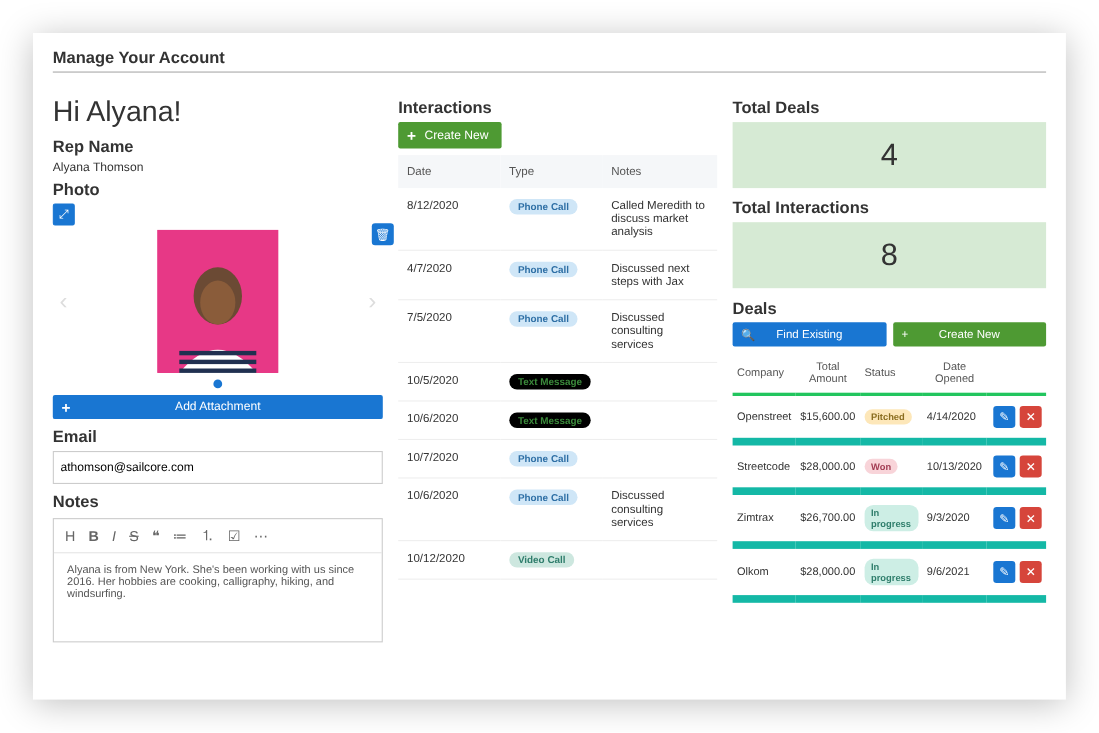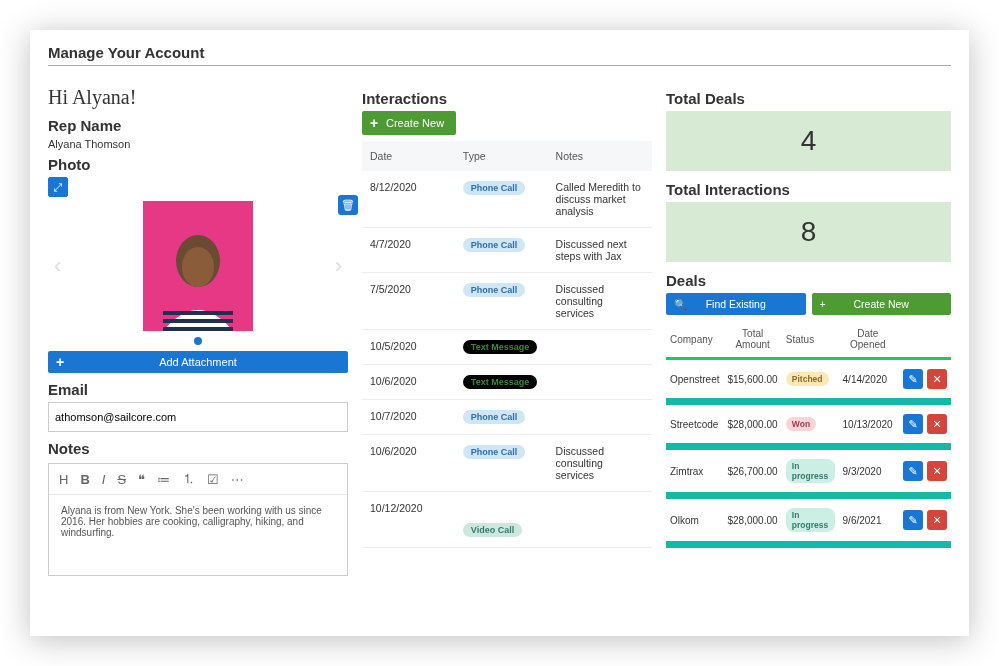--- a/index.html
+++ b/index.html
@@ -25,21 +25,21 @@
     border-bottom: 1px solid #aaa;
     margin-bottom: 20px;
   }
   .cols {
     display: flex;
     gap: 14px;
   }
   .col-left   { width: 300px; flex: 0 0 300px; }
   .col-mid    { width: 290px; flex: 0 0 290px; }
   .col-right  { flex: 1; }
-  h1.greet { font-size: 20px; font-weight: 400; margin-bottom: 8px; font-family: Liberation Serif, serif; }
+  h1.greet { font-size: 26px; font-weight: 400; margin-bottom: 8px; }
   h3.sec { font-size: 15px; font-weight: 700; margin: 4px 0 4px; }
   .rep-name { font-size: 11px; margin-bottom: 6px; }
   .tool-row { display: flex; gap: 6px; }
   .icon-box {
     width: 20px; height: 20px; display: flex; align-items: center; justify-content: center;
     border: 1px solid #1976d2; color: #1976d2; font-size: 11px; border-radius: 2px;
     cursor: pointer;
   }
   .icon-box.filled { background:#1976d2; color:#fff; border-color:#1976d2; }
   .del-box {
@@ -98,21 +98,21 @@
   }
   table.int tbody td {
     padding:10px 8px; border-bottom:1px solid #eee; vertical-align:top;
   }
   .pill {
     display:inline-block; padding:2px 8px; border-radius:10px; font-size:9px;
     font-weight:700;
   }
   .pill-phone { background:#cfe6f7; color:#2e6fa5; }
   .pill-text  { background:#000000; color:#3b8a3b; }
-  .pill-video { background:#cde7df; color:#2e7d6b;margin-top:21px; }
+  .pill-video { background:#cde7df; color:#2e7d6b; }
 
   
   .metric {
     background:#d6ead4; height:60px;
     display:flex; align-items:center; justify-content:center;
     font-size:28px; color:#333; margin-bottom:10px;
   }
   .deals-btns { display:flex; gap:6px; margin-bottom:6px; }
   .deals-btns .btn { flex:1; height:22px; font-size:10.5px; }
   .deals-btns .ic { position:absolute; left:8px; }

